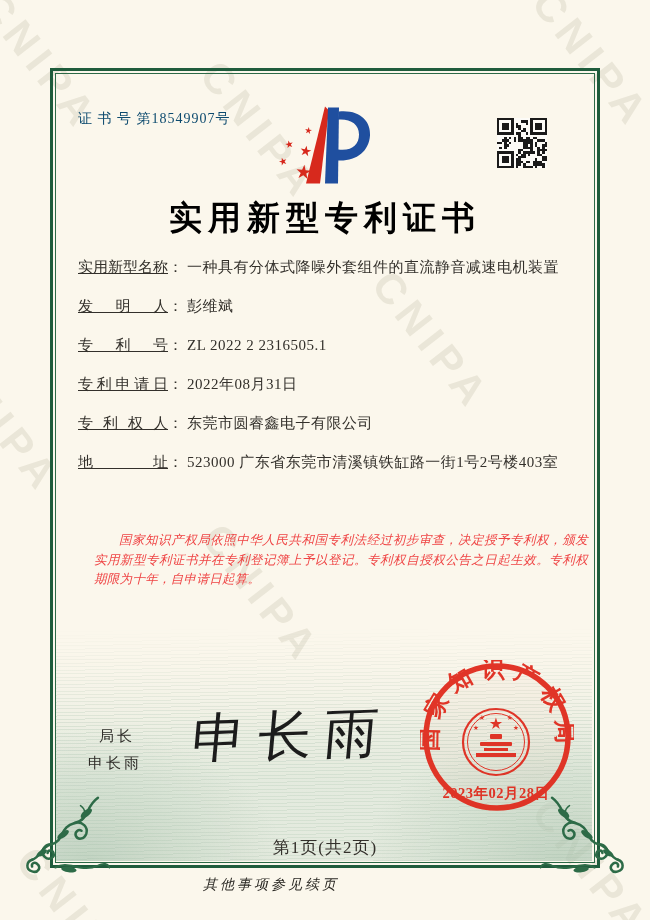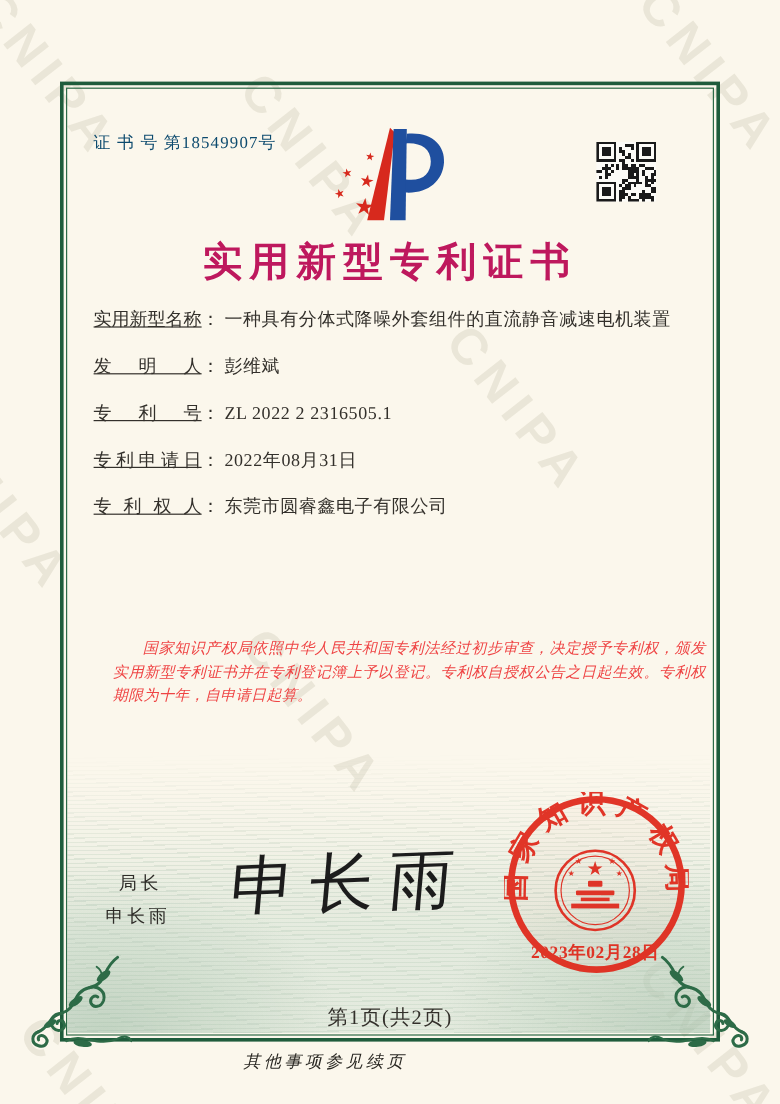--- a/index.html
+++ b/index.html
@@ -25,21 +25,21 @@
       repeating-linear-gradient(179deg, rgba(95,140,110,0.20) 0px, rgba(95,140,110,0.20) 1px, rgba(0,0,0,0) 1px, rgba(0,0,0,0) 3.5px);
     -webkit-mask-image:linear-gradient(to bottom, transparent, #000 45%);
     mask-image:linear-gradient(to bottom, transparent, #000 45%);}
   .ornament{position:absolute;top:792px;width:88px;height:92px;z-index:2;}
   .orn-left{left:22px}.orn-right{left:540px;transform:scaleX(-1);}
   
   .cert-no{position:absolute;left:78px;top:110px;font-size:14px;letter-spacing:1px;color:#0c4a6e;z-index:2;}
   .logo{position:absolute;left:268px;top:103px;width:110px;height:86px;z-index:2;}
   .qr{position:absolute;left:497px;top:118px;width:50px;height:50px;z-index:2;}
   .title{position:absolute;left:0;top:196px;width:650px;text-align:center;
-         font-size:33px;font-weight:700;letter-spacing:6px;color:#be185d;z-index:2;}
+         font-size:33px;font-weight:700;letter-spacing:6px;color:#000000;z-index:2;}
   
   .fields{position:absolute;left:78px;top:248px;width:500px;font-size:15px;z-index:2;color:#33302b;}
   .row{position:relative;line-height:39px;height:39px;white-space:nowrap;}
   .flabel{display:inline-block;width:90px;text-align:justify;text-align-last:justify;
           -moz-text-align-last:justify;vertical-align:top;text-decoration:underline;}
   .colon{margin-right:4px;}
   .fvalue{letter-spacing:0.5px;}
   .pair2{position:absolute;left:260px;top:0;}
   .pair2 .glabel{letter-spacing:2px;}
   
@@ -274,20 +274,23 @@
     </div>
     <div class="row">
       <span class="flabel">专利号</span><span class="colon">：</span><span class="fvalue">ZL 2022 2 2316505.1</span>
     </div>
     <div class="row">
       <span class="flabel">专利申请日</span><span class="colon">：</span><span class="fvalue">2022年08月31日</span>
     </div>
     <div class="row">
       <span class="flabel">专利权人</span><span class="colon">：</span><span class="fvalue">东莞市圆睿鑫电子有限公司</span>
     </div>
+    <div class="row">
+      <span class="flabel">地址</span><span class="colon">：</span><span class="fvalue">523000 广东省东莞市清溪镇铁缸路一街1号2号楼403室</span>
+    </div>
   </div>
 
   <div class="legal">
     <p>国家知识产权局依照中华人民共和国专利法经过初步审查，决定授予专利权，颁发实用新型专利证书并在专利登记簿上予以登记。专利权自授权公告之日起生效。专利权期限为十年，自申请日起算。</p>
   </div>
 
   <div class="sig-title">局长</div>
   <div class="sig-name">申长雨</div>
   <div class="signature">申长雨</div>
 

